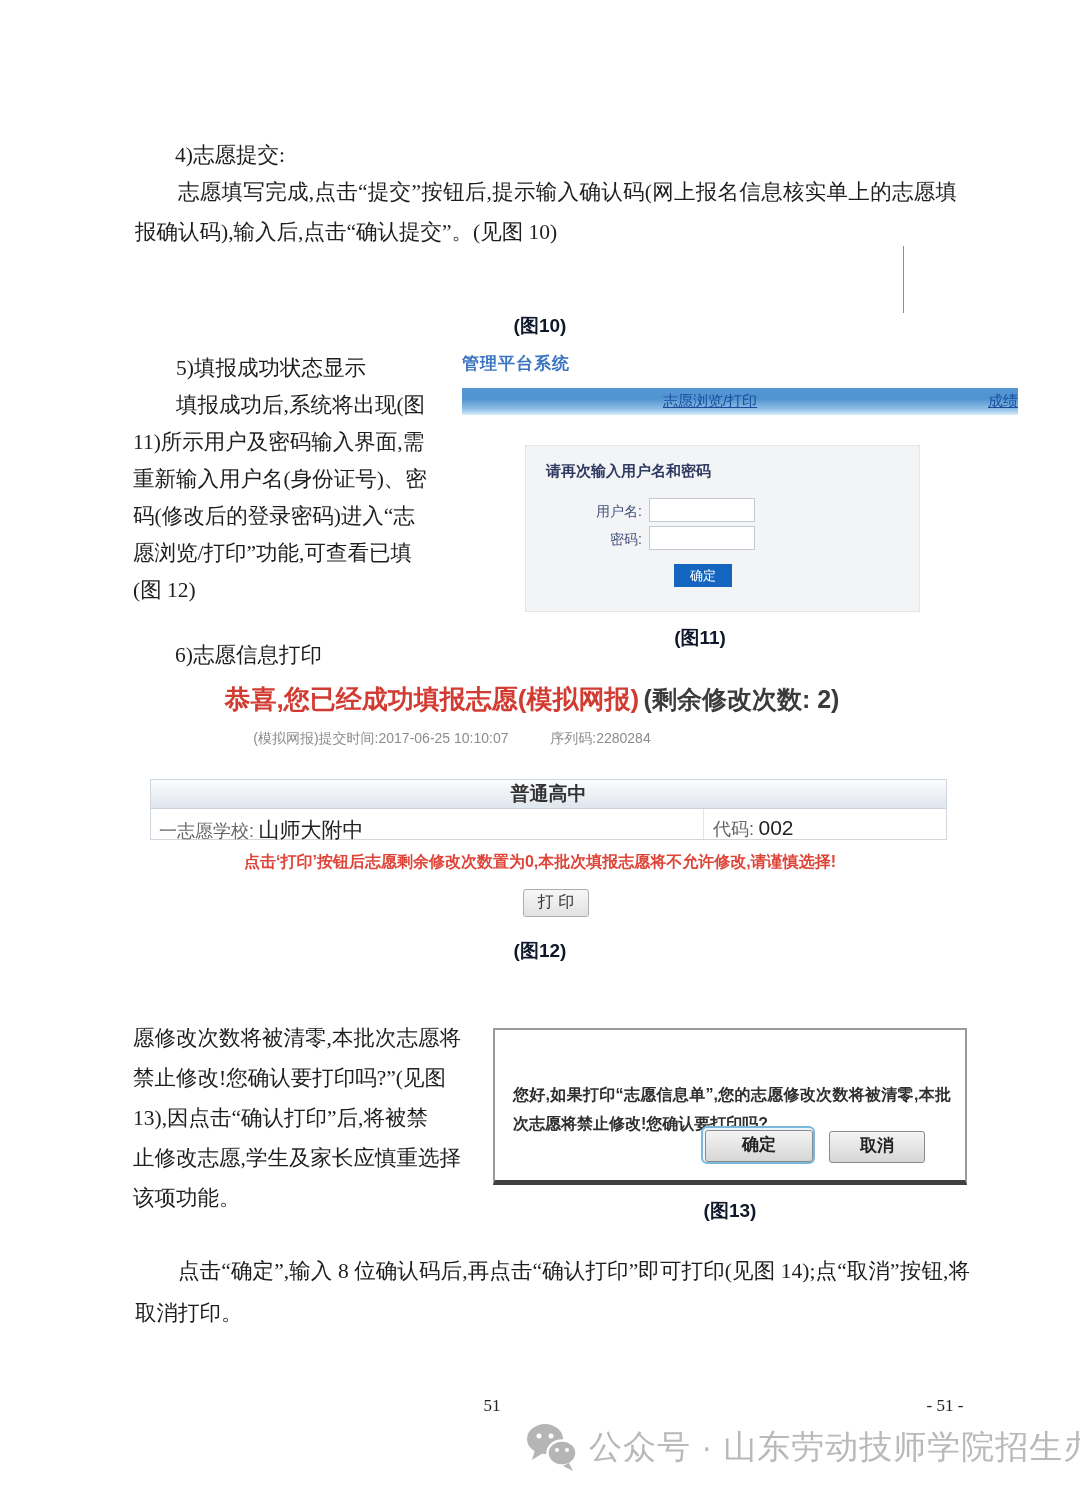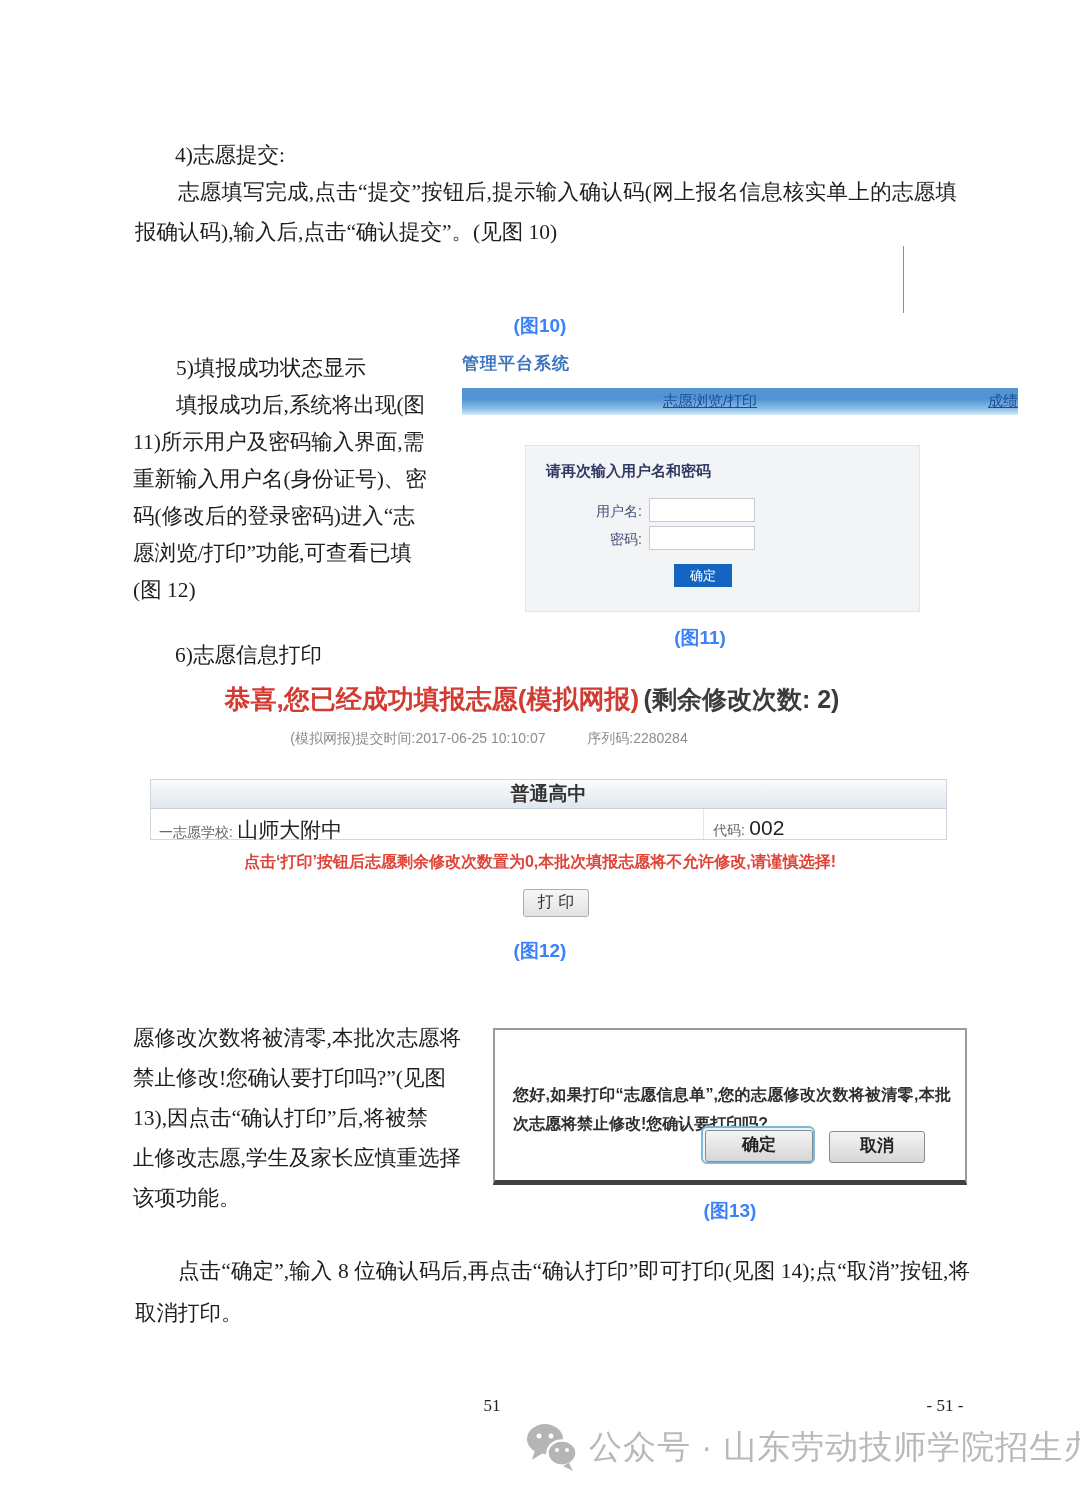--- a/index.html
+++ b/index.html
@@ -5,21 +5,21 @@
   html,body{margin:0;padding:0;background:#fff;}
   .page{position:relative;width:1080px;height:1492px;background:#ffffff;overflow:hidden;
         font-family:"Liberation Serif","DejaVu Serif",serif;color:#1c1c1c;}
   .abs{position:absolute;}
   .sans{font-family:"Liberation Sans","DejaVu Sans",sans-serif;}
   .body-text{font-size:21.5px;line-height:40px;text-align:justify;color:#1e1e1e;}
   .indent{text-indent:2em;}
   .heading{font-size:21.5px;color:#1e1e1e;}
   .col-line{font-size:21.5px;line-height:37px;white-space:nowrap;color:#1e1e1e;}
   .fig-caption{font-family:"Liberation Sans","DejaVu Sans",sans-serif;font-weight:700;
-               font-size:19px;color:#3b82f6;text-align:center;}
+               font-size:19px;color:#0f172a;text-align:center;}
   
   .f10-prompt{font-weight:700;font-size:17px;color:#111;white-space:nowrap;}
   .f10-input{width:94px;height:25px;border:1px solid #6f6f6f;background:#fff;
              font-size:14px;font-weight:700;letter-spacing:1px;padding:0 4px;color:#000;
              font-family:"Liberation Sans","DejaVu Sans",sans-serif;}
   .f10-btn{width:94px;height:28px;line-height:26px;text-align:center;font-size:16px;color:#111;
            background:linear-gradient(#ece9e4,#cdc9c2);border:1px solid #8f8d88;
            box-shadow:1px 1px 0 #7c7c7c;cursor:pointer;}
   .f10-hint{color:#c23b33;font-size:15px;white-space:nowrap;}
   .vline{width:1px;background:#8f8f8f;}
@@ -33,21 +33,21 @@
   .f11-input{width:100px;height:20px;border:1px solid #c6cad2;background:#fff;}
   .f11-ok{width:58px;height:23px;line-height:23px;text-align:center;background:#1465bf;
           color:#fff;font-size:13px;cursor:pointer;}
   
   .congrats-red{color:#d23b31;font-weight:700;font-size:26px;}
   .congrats-dark{color:#3b3b3b;font-weight:700;font-size:25px;}
   .meta{color:#8c8c8c;font-size:14px;}
   .tbl{border:1px solid #cfd6dd;background:#fff;}
   .tbl-header{background:linear-gradient(#fbfcfd,#dfe6ed);border-bottom:1px solid #c9d2da;
               font-weight:700;font-size:19px;color:#333;text-align:center;line-height:28px;height:28px;}
-  .tbl-cell-label{color:#666;font-size:14px;}
+  .tbl-cell-label{color:#666;font-size:18px;}
   .tbl-cell-value{color:#222;font-size:21px;}
   .warning{color:#df4438;font-weight:700;font-size:16px;}
   .print-btn{width:64px;height:26px;line-height:24px;text-align:center;
              background:linear-gradient(#f7f7f7,#e2e2e2);border:1px solid #adadad;border-radius:3px;
              font-size:16px;color:#333;cursor:pointer;}
   
   .dialog{background:#fff;border:2px solid #9b9b9b;border-bottom:5px solid #404040;}
   .dlg-msg{font-weight:700;font-size:16px;line-height:29px;color:#2e2e2e;text-align:justify;margin-top:32px;}
   .dlg-ok-ring{border:2px solid #7ab8dc;border-radius:6px;background:#eaf6fc;padding:2px;cursor:pointer;}
   .dlg-btn{background:linear-gradient(#f4f4f4,#d6d6d6);border:1px solid #8a8a8a;border-radius:3px;
@@ -92,21 +92,21 @@
     </div>
   </div>
   <div class="abs fig-caption" style="left:630px;top:625px;width:140px;">(图11)</div>
 
   <div class="abs heading" style="left:175px;top:640px;">6)志愿信息打印</div>
 
   <div class="abs sans" style="left:0;top:682px;width:1064px;text-align:center;">
     <span class="congrats-red">恭喜,您已经成功填报志愿(模拟网报)</span>
     <span class="congrats-dark">(剩余修改次数: 2)</span>
   </div>
-  <div class="abs sans meta" style="left:0;top:730px;width:904px;text-align:center;padding-left:37px;">
+  <div class="abs sans meta" style="left:0;top:730px;width:904px;text-align:center;">
     <span>(模拟网报)提交时间:2017-06-25 10:10:07</span>
     <span style="display:inline-block;width:34px;"></span>
     <span>序列码:2280284</span>
   </div>
 
   <div class="abs sans tbl" style="left:150px;top:779px;width:795px;">
     <div class="tbl-header">普通高中</div>
     <div style="position:relative;height:30px;background:#fff;">
       <div class="abs" style="left:8px;top:7px;">
         <span class="tbl-cell-label">一志愿学校:</span>

